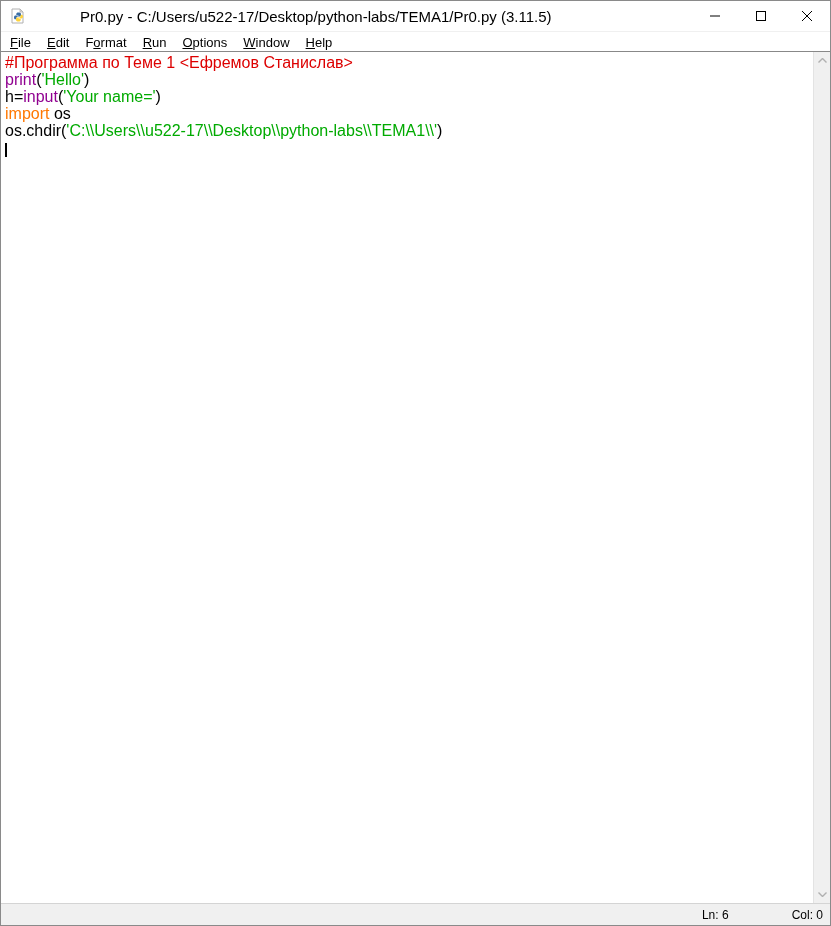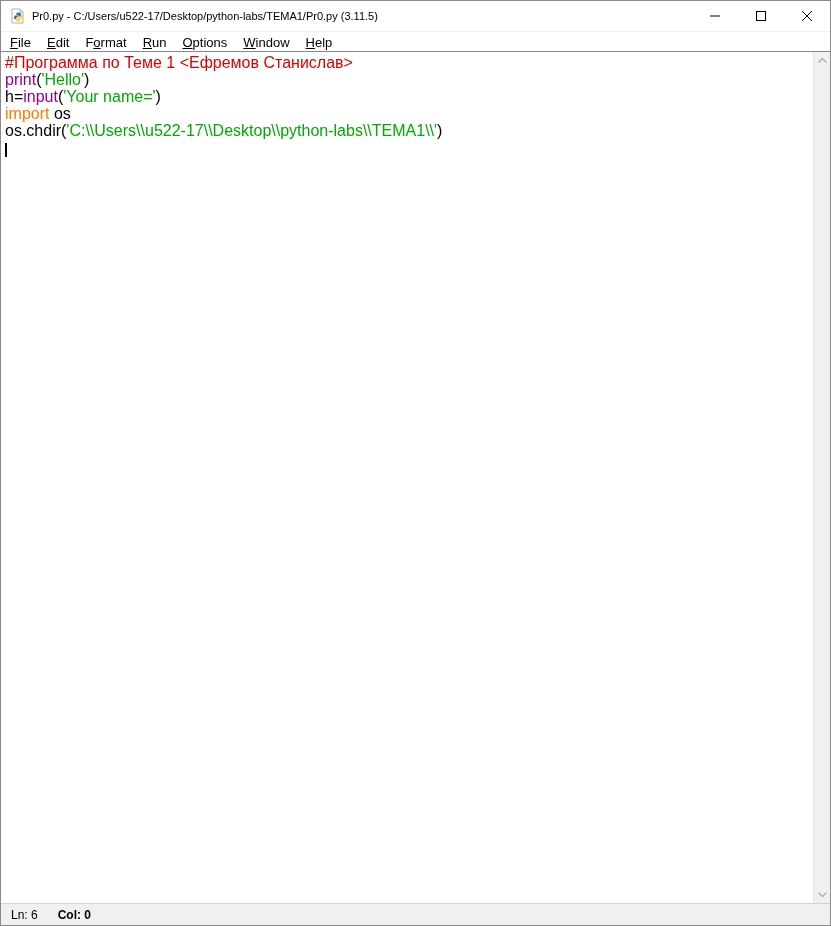--- a/index.html
+++ b/index.html
@@ -18,22 +18,22 @@
   .titlebar {
     height: 31px; flex: 0 0 31px;
     background: #ffffff;
     display: flex; align-items: center;
     border-bottom: 1px solid #f0f0f0;
   }
   .titlebar .app-icon {
     width: 16px; height: 16px; margin: 0 6px 0 9px; flex: 0 0 16px;
   }
   .titlebar .title-text {
-    font-size: 11px; color: #000000; white-space: nowrap;
-    flex: 1 1 auto; overflow: hidden;
+    font-size: 15px; color: #000000; white-space: nowrap;
+    flex: 1 1 auto; overflow: hidden; margin-left: 48px;
   }
   .win-controls { display: flex; height: 100%; flex: 0 0 auto; }
   .win-btn {
     width: 46px; height: 100%;
     display: flex; align-items: center; justify-content: center;
     background: transparent; border: none; cursor: default;
   }
   .win-btn svg { display: block; }
   
   .menubar {
@@ -78,25 +78,25 @@
   .sb-arrow {
     height: 17px; flex: 0 0 17px;
     display: flex; align-items: center; justify-content: center;
   }
   .sb-track { flex: 1 1 auto; background: #f0f0f0; }
   
   .statusbar {
     height: 22px; flex: 0 0 22px;
     background: #f0f0f0;
     border-top: 1px solid #d4d4d4;
-    display: flex; align-items: center; justify-content: flex-start;
-    font-size: 12px; color: #000000;
+    display: flex; align-items: center; justify-content: flex-end;
+    font-size: 12px; color: #000000; gap: 43px;
   }
   .status-cell { padding: 0 10px; white-space: pre; }
-  .status-cell.last { padding-right: 14px; font-weight: bold; }
+  .status-cell.last { padding-right: 7px; }
 </style>
 </head>
 <body>
 
 <div class="window">
 
   <div class="titlebar">
     <span class="app-icon">
       <svg width="16" height="16" viewBox="0 0 16 16">
         <path d="M2 1 h8 l3 3 v11 h-11 z" fill="#ffffff" stroke="#b0b0b0" stroke-width="1"></path>

